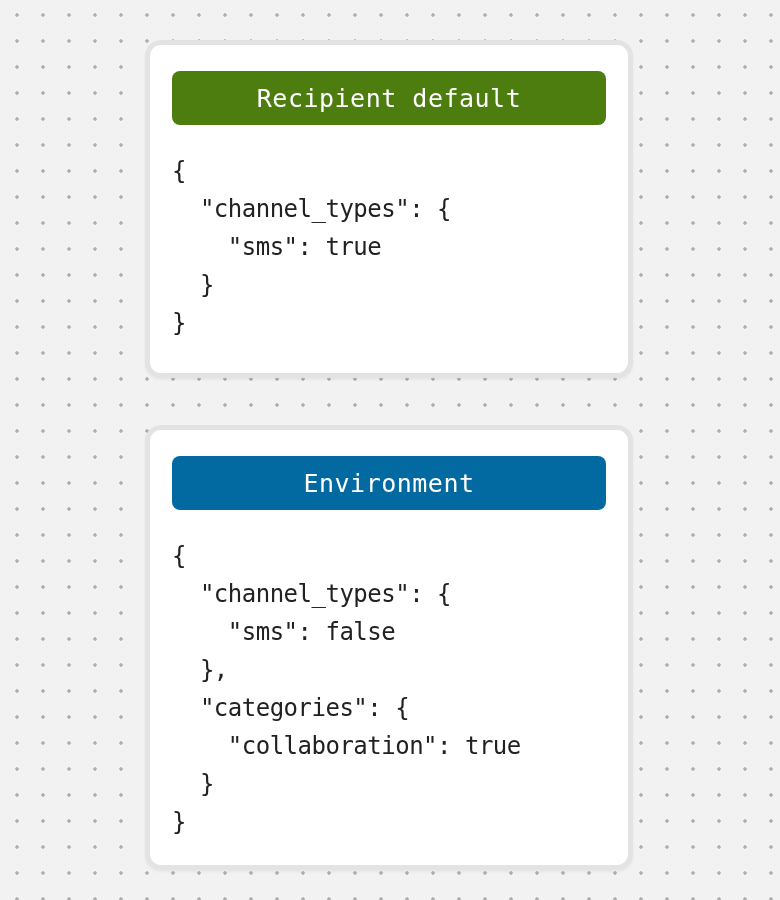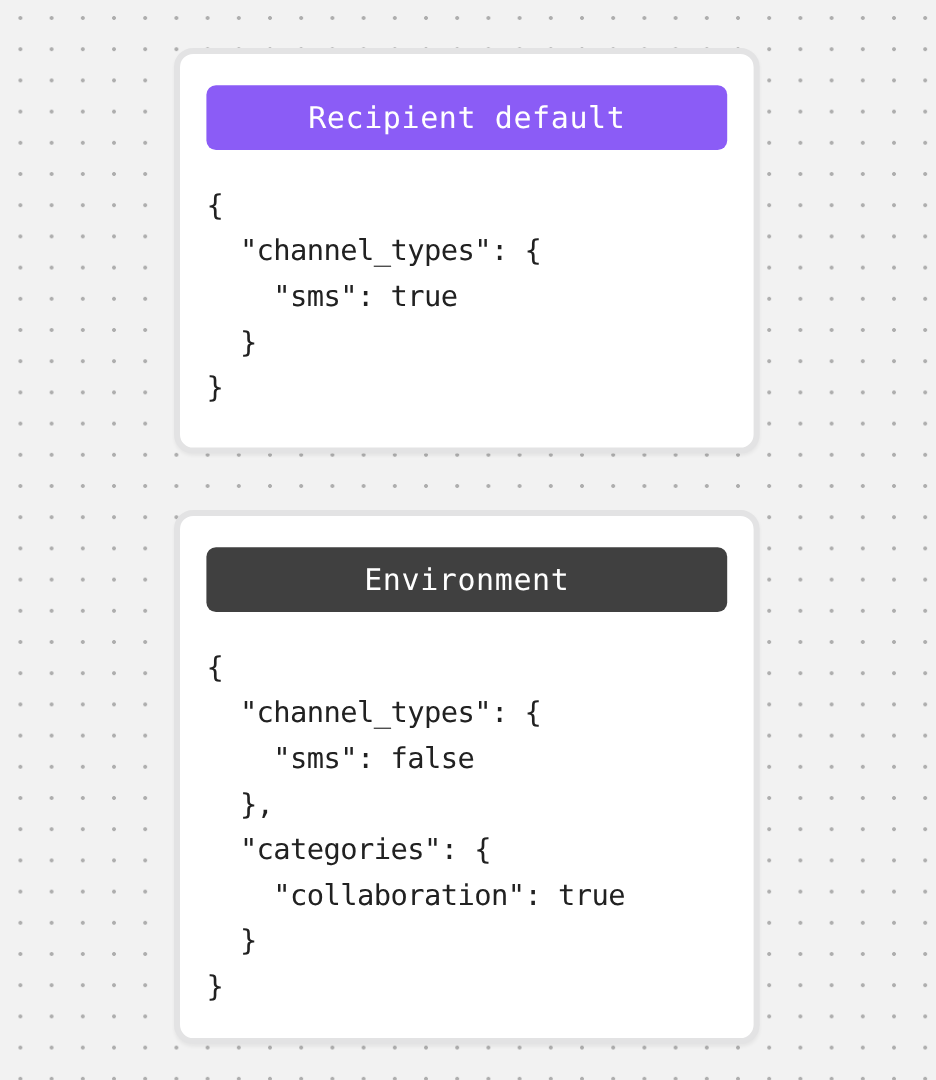--- a/index.html
+++ b/index.html
@@ -55,30 +55,30 @@
     line-height: 38px;
     color: #212121;
     white-space: pre;
     letter-spacing: -0.5px;
   }
 </style>
 </head>
 <body>
 
 <div class="card card-1">
-  <div class="card-label" style="background-color: #8b5cf6;">Recipient default</div>
+  <div class="card-label" style="background-color: #4d7c0f;">Recipient default</div>
   <pre class="code-block">{
   "channel_types": {
     "sms": true
   }
 }</pre>
 </div>
 
 <div class="card card-2">
-  <div class="card-label" style="background-color: #404040;">Environment</div>
+  <div class="card-label" style="background-color: #0369a1;">Environment</div>
   <pre class="code-block">{
   "channel_types": {
     "sms": false
   },
   "categories": {
     "collaboration": true
   }
 }</pre>
 </div>
 

